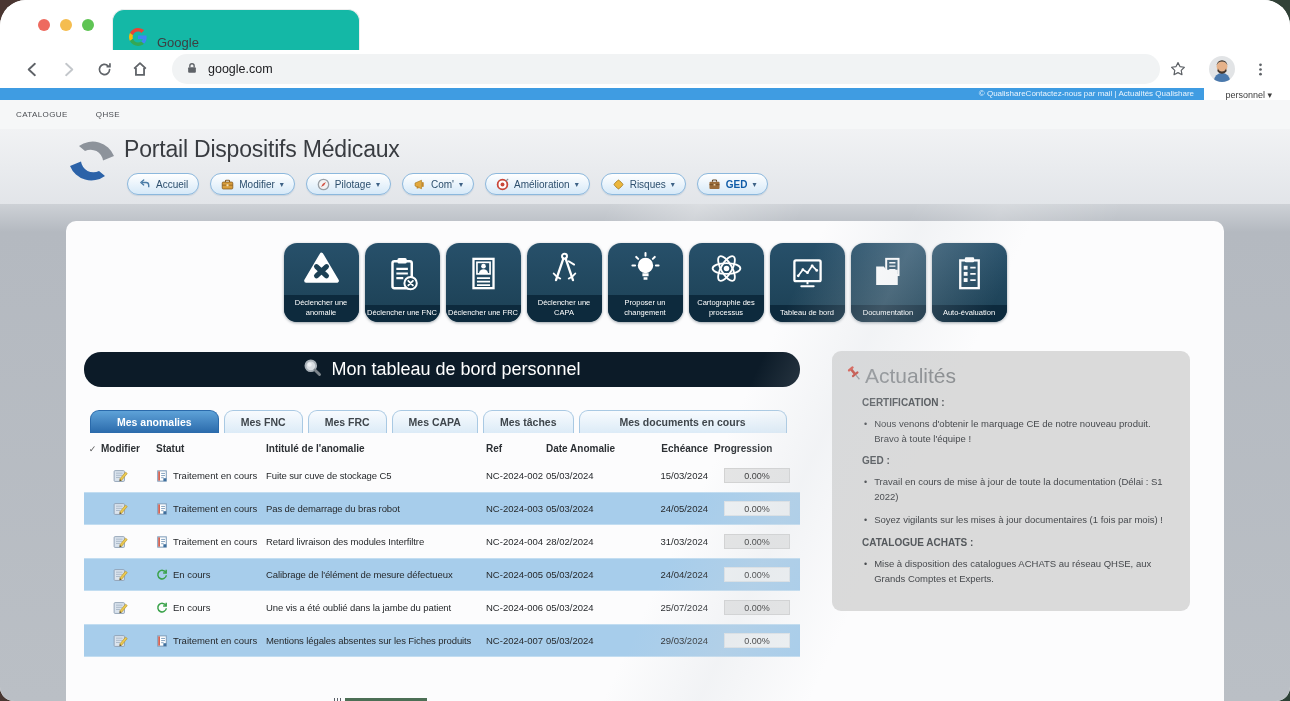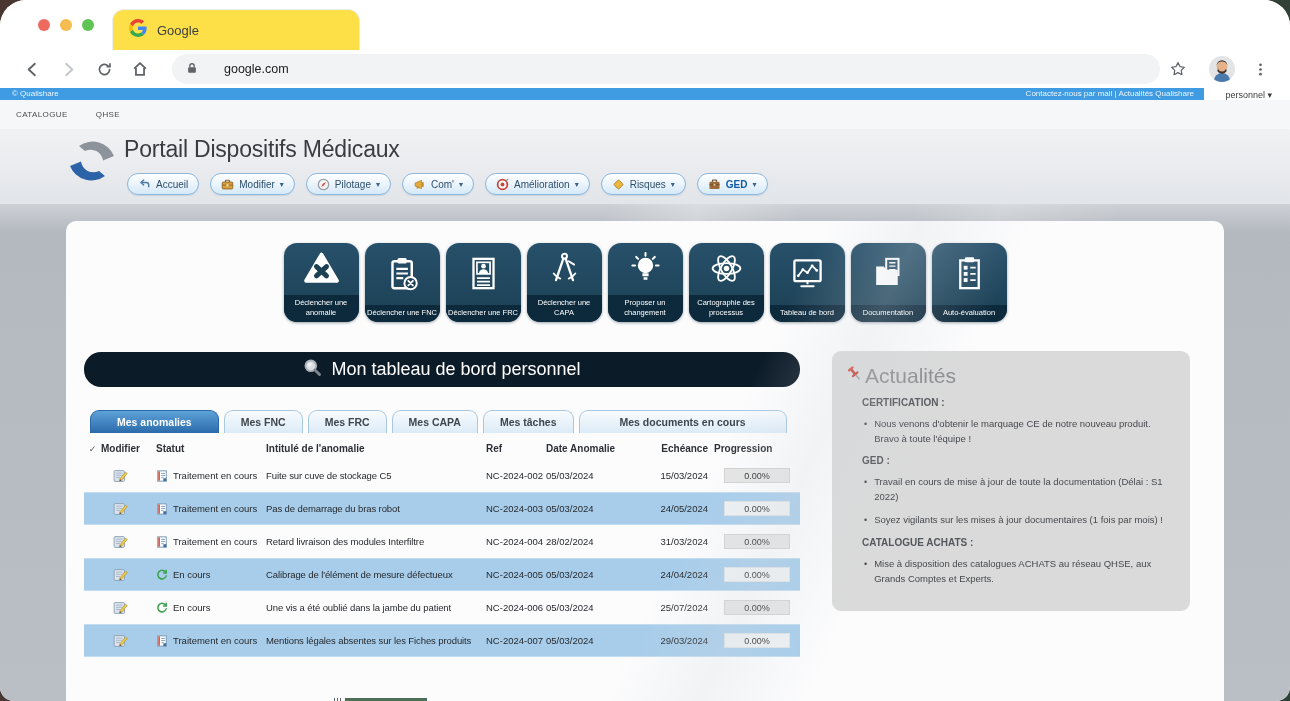--- a/index.html
+++ b/index.html
@@ -10,36 +10,36 @@
             background:linear-gradient(100deg,#4a3631 0%,#3e3d36 50%,#2e4237 100%); }
   .window { position:absolute; inset:0; background:#fff;
             border-radius:26px 26px 14px 14px; overflow:hidden; }
 
   
   .tabstrip { position:relative; height:50px; background:#fff; }
   .tl { position:absolute; top:19px; width:12px; height:12px; border-radius:50%; }
   .tl.red { left:38px; background:#ee6a5f; } .tl.yellow { left:60px; background:#f5bd4f; }
   .tl.green { left:82px; background:#5fc454; }
   .browser-tab { position:absolute; left:112px; top:9px; width:248px; height:41px;
-    background:#fde047; border:1px solid #ededed; border-bottom:none; border-radius:12px 12px 0 0;
-    display:flex; align-items:center; gap:10px; padding:0 16px; }
+    background:#14b8a6; border:1px solid #ededed; border-bottom:none; border-radius:12px 12px 0 0;
+    display:flex; align-items:flex-end; gap:10px; padding:0 16px; }
   .tab-title { font-size:13px; color:#3c4043; }
 
   .toolbar { position:relative; height:38px; background:#fff; }
   .nav-ic { position:absolute; top:9px; width:20px; height:20px; display:flex; align-items:center; justify-content:center; }
   .addressbar { position:absolute; left:172px; top:4px; width:988px; height:30px;
-    background:#f1f3f4; border-radius:15px; display:flex; align-items:center; gap:26px; padding:0 14px; }
+    background:#f1f3f4; border-radius:15px; display:flex; align-items:center; gap:10px; padding:0 14px; }
   .url { font-size:12.5px; color:#202124; }
   .star { left:1168px; } .avatar { left:1209px; top:6px; width:26px; height:26px; }
   .kebab { left:1250px; }
 
   
   .qs-row { position:relative; height:12px; background:#fff; }
   .qs-blue { position:absolute; left:0; top:0; width:1204px; height:12px; background:#3f9ce2;
-    display:flex; justify-content:space-between; align-items:center; padding:0 10px 0 12px; }
+    display:flex; justify-content:flex-end; align-items:center; padding:0 10px 0 12px; }
   .qs-blue span { font-size:8px; color:#eaf4fd; line-height:1; }
   .qs-account { position:absolute; right:18px; top:2px; font-size:9px; color:#3c3c3c; }
   .ribbon { height:29px; background:#f6f7f8; display:flex; align-items:center; gap:28px;
     padding-left:16px; }
   .ribbon span { font-size:8px; letter-spacing:.4px; color:#4a4d52; }
 
   
   .site-header { position:relative; height:75px; background:linear-gradient(#f1f2f4,#e2e5e9); }
   .logo { position:absolute; left:66px; top:6px; }
   .portal-title { position:absolute; left:124px; top:7px; font-size:23px; color:#393c41; letter-spacing:-.2px; }

